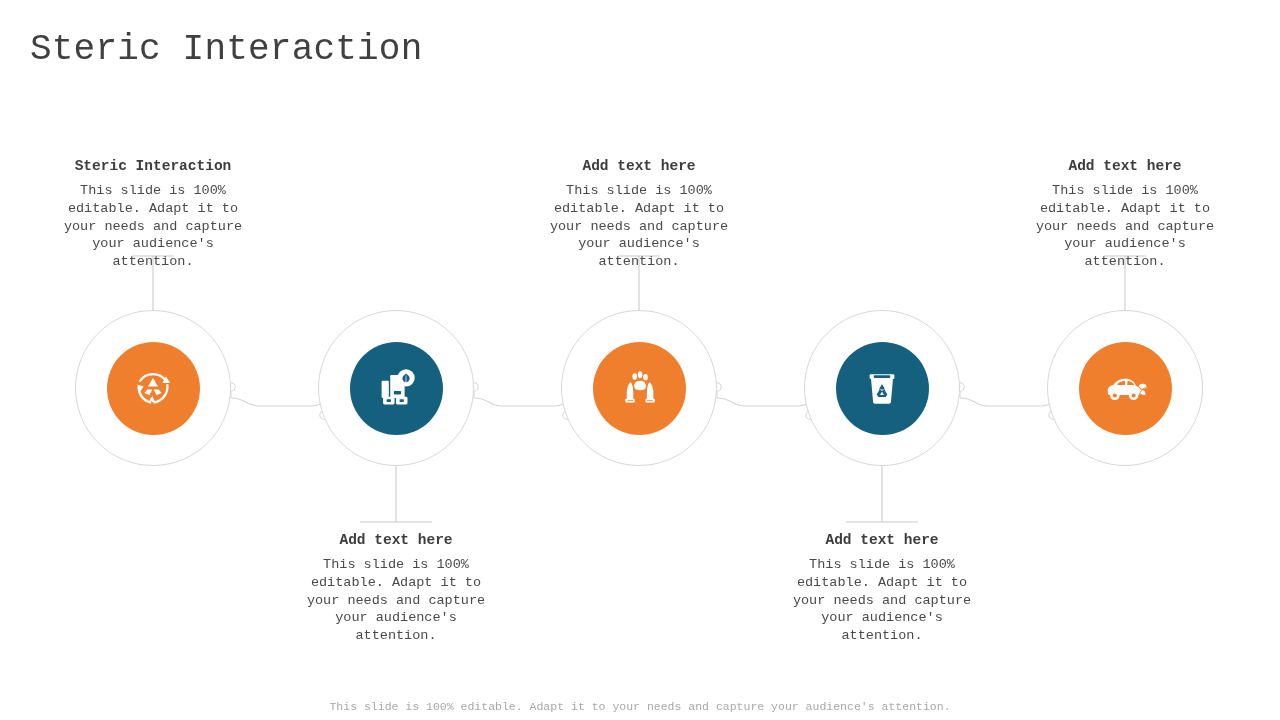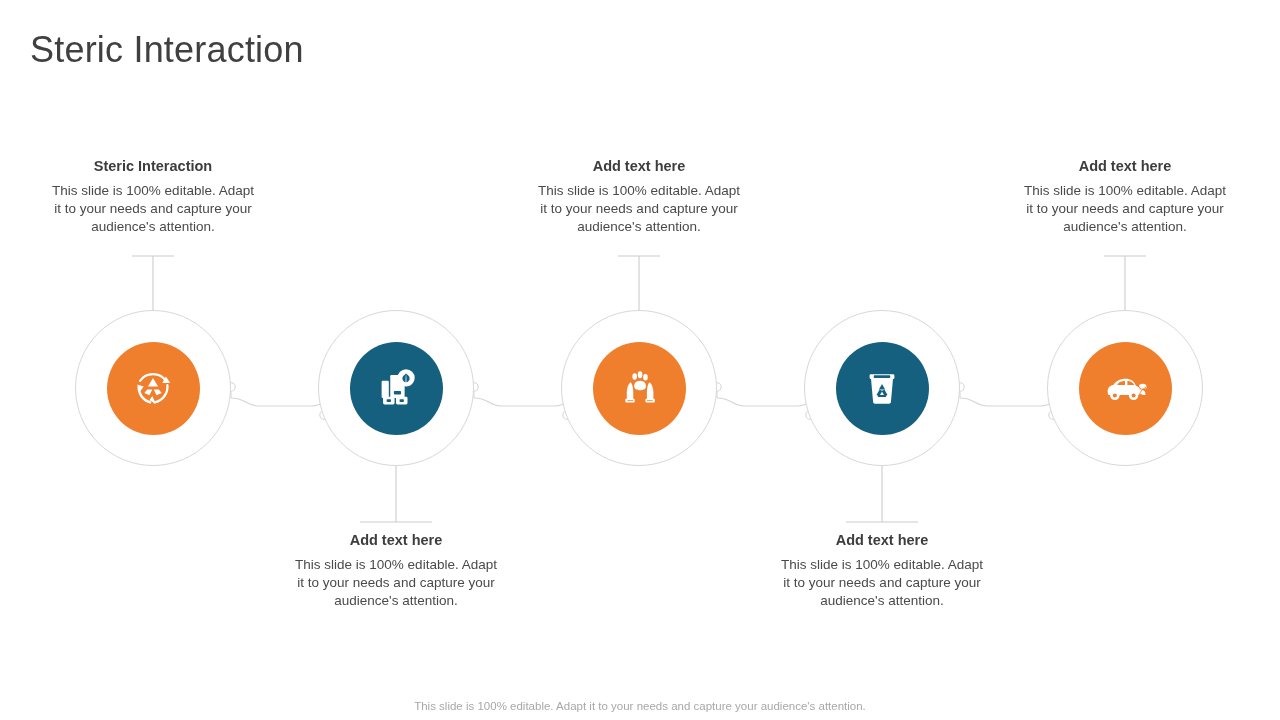--- a/index.html
+++ b/index.html
@@ -13,20 +13,21 @@
     font-family: "Liberation Sans", sans-serif;
     overflow: hidden;
     position: relative;
   }
 
   #slide {
     position: absolute;
     inset: 0;
     width: 1280px;
     height: 720px;
+    font-family: Liberation Mono, monospace;
   }
 
   
   #page-title {
     position: absolute;
     left: 30px;
     top: 28px;
     font-size: 36px;
     font-weight: 400;
     color: #404040;

